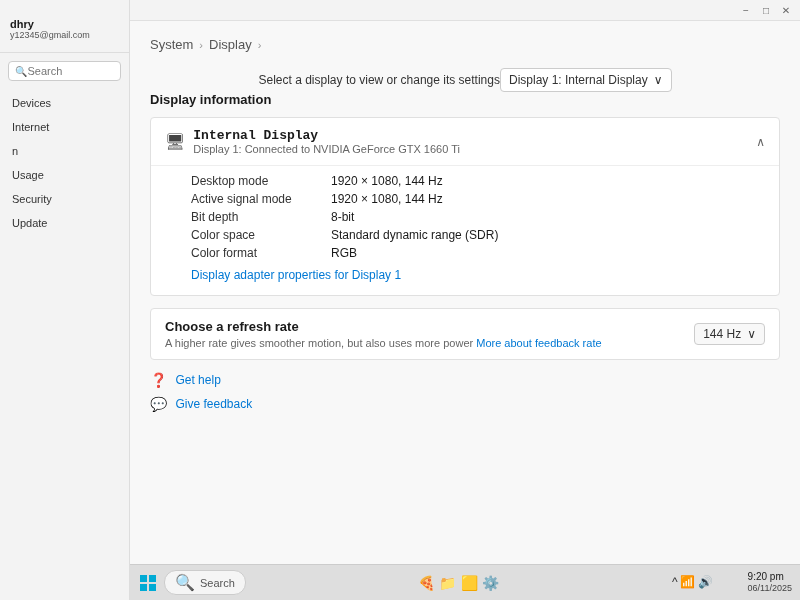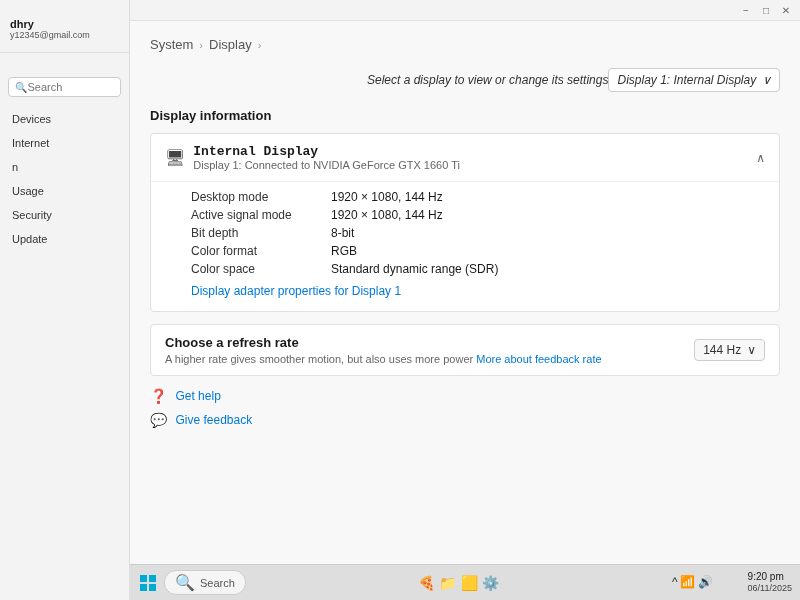--- a/index.html
+++ b/index.html
@@ -19,21 +19,21 @@
       height: 100%;
       display: flex;
       flex-direction: column;
       padding-top: 10px;
       border-right: 1px solid #ddd;
     }
 
     .sidebar-user {
       padding: 8px 10px 12px 10px;
       border-bottom: 1px solid #ddd;
-      margin-bottom: 24px;
+      margin-bottom: 8px;
     }
 
     .sidebar-user .name {
       font-size: 11px;
       font-weight: 600;
       color: #1a1a1a;
     }
     .sidebar-user .email {
       font-size: 9px;
       color: #555;
@@ -133,24 +133,22 @@
 
     .breadcrumb .crumb-current {
       font-size: 18px;
       font-weight: 600;
       color: #1a1a1a;
     }
 
     
     .select-display-row {
       display: flex;
-      justify-content: flex-end;
-      align-items: center;
-      margin-bottom: 16px;
-      font-style: italic;
+      justify-content: center;
+      align-items: center;
     }
 
     .select-display-label {
       font-size: 12px;
       color: #333;
     }
 
     .display-dropdown {
       display: flex;
       align-items: center;
@@ -480,26 +478,26 @@
         </div>
         <div class="info-row">
           <span class="info-label">Active signal mode</span>
           <span class="info-value">1920 × 1080, 144 Hz</span>
         </div>
         <div class="info-row">
           <span class="info-label">Bit depth</span>
           <span class="info-value">8-bit</span>
         </div>
         <div class="info-row">
+          <span class="info-label">Color space</span>
+          <span class="info-value">Standard dynamic range (SDR)</span>
+        </div>
+        <div class="info-row">
           <span class="info-label">Color format</span>
           <span class="info-value">RGB</span>
-        </div>
-        <div class="info-row">
-          <span class="info-label">Color space</span>
-          <span class="info-value">Standard dynamic range (SDR)</span>
         </div>
         <a class="adapter-link">Display adapter properties for Display 1</a>
       </div>
     </div>
 
     <div class="refresh-rate-card">
       <div class="refresh-rate-header">
         <div>
           <div class="refresh-rate-title">Choose a refresh rate</div>
           <div class="refresh-rate-desc">

